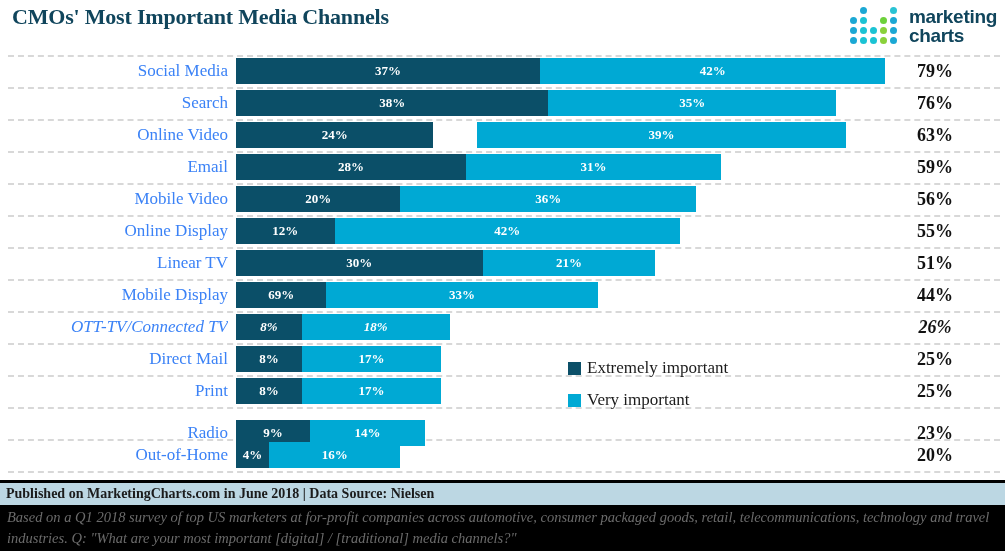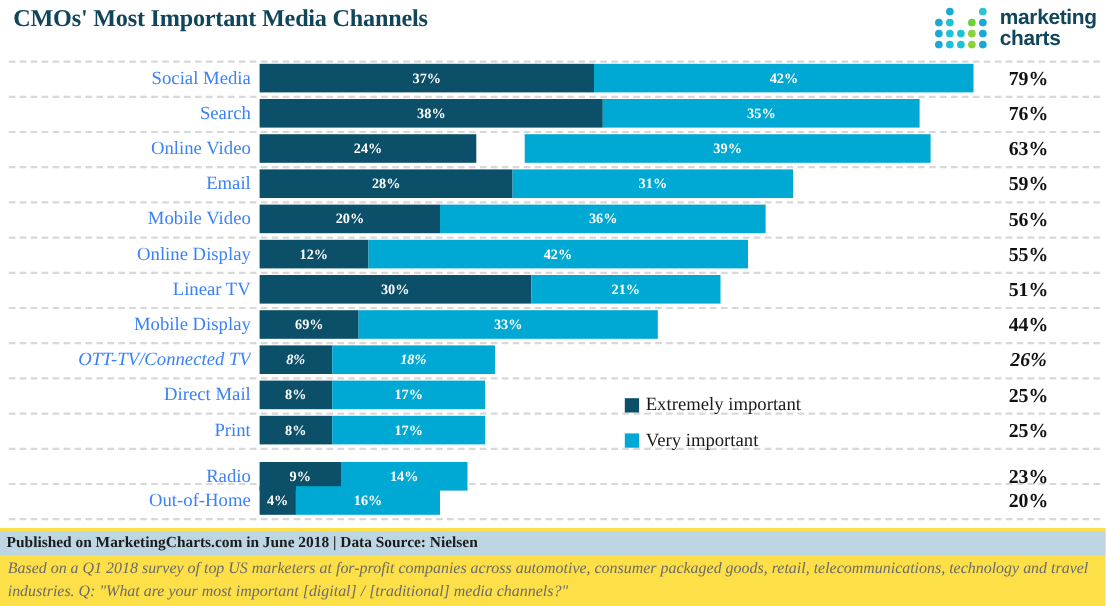--- a/index.html
+++ b/index.html
@@ -158,21 +158,21 @@
     font-size: 17px;
     color: #1b1b1b;
     white-space: nowrap;
   }
 
   
   #footer {
     position: absolute;
     left: 0; top: 480px;
     width: 1005px; height: 71px;
-    background: #fde047;
+    background: #000000;
   }
   #footer-published {
     position: absolute;
     left: 0; top: 3px;
     width: 1005px;
     height: 22px;
     line-height: 22px;
     background: #bcd7e3;
     font-family: "Liberation Serif", "DejaVu Serif", serif;
     font-weight: bold;

